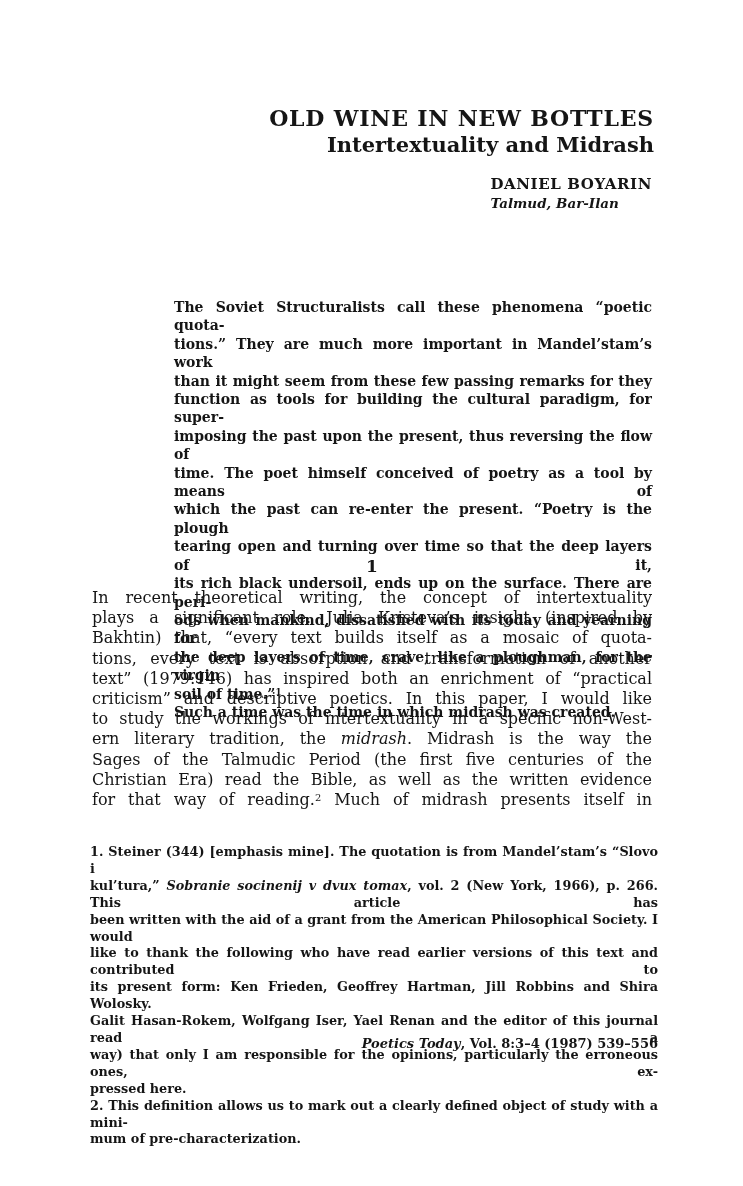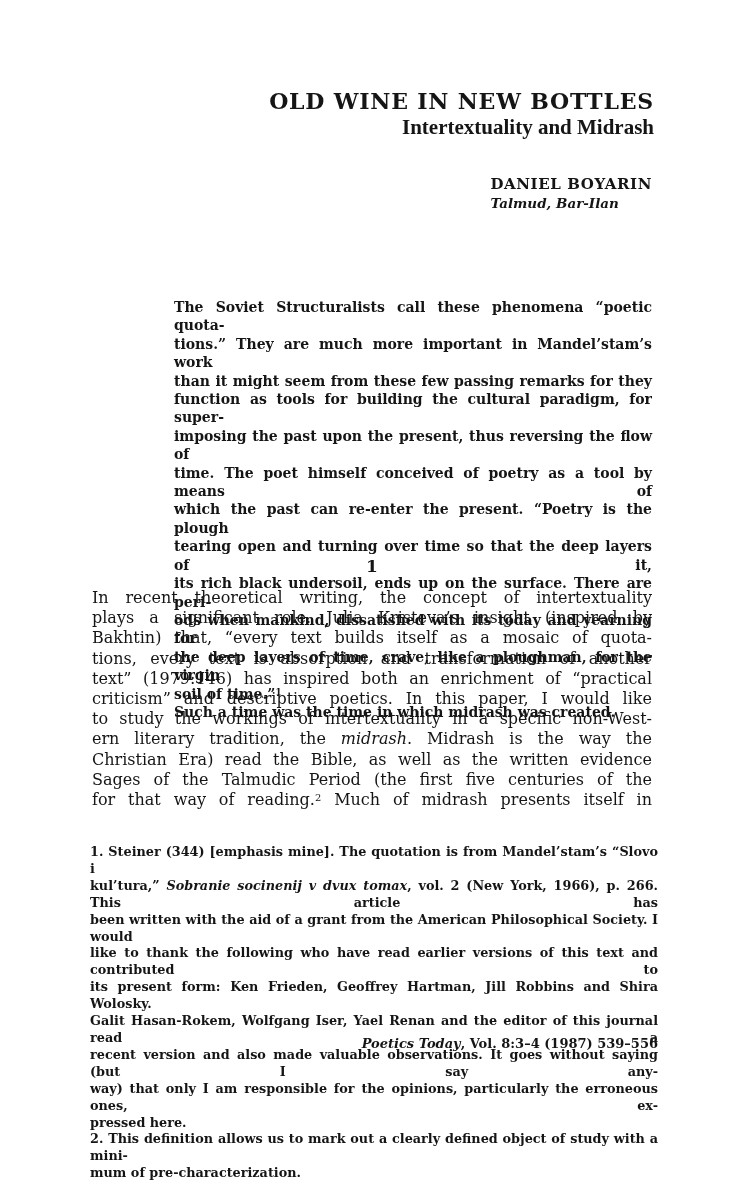--- a/index.html
+++ b/index.html
@@ -6,23 +6,23 @@
   .page{
     position:relative;
     width:743px;height:1186px;
     margin:0 auto;
     background:#ffffff;
     color:#151515;
     font-family:"DejaVu Serif", serif;
     overflow:hidden;
   }
   
-  .title-block{position:absolute;top:88px;right:89px;text-align:right;}
+  .title-block{position:absolute;top:105px;right:89px;text-align:right;}
   .title-line1{font-size:22px;font-weight:700;letter-spacing:0.8px;line-height:26px;white-space:nowrap;}
-  .title-line2{font-size:21px;font-weight:700;line-height:27px;white-space:nowrap;font-family:Liberation Serif, serif;}
+  .title-line2{font-size:21px;font-weight:700;line-height:27px;white-space:nowrap;}
   .author-block{position:absolute;top:175px;right:91px;text-align:left;}
   .author-name{font-size:15px;font-weight:700;letter-spacing:0.6px;line-height:19px;white-space:nowrap;}
   .author-affiliation{font-size:13.5px;font-weight:700;font-style:italic;line-height:18px;white-space:nowrap;}
   
   .quote-block{
     position:absolute;top:298px;left:174px;width:478px;
     font-size:14px;font-weight:700;
   }
   .quote-block .tline{line-height:18.4px;}
   
@@ -100,33 +100,32 @@
 
   <div class="body-block">
       <div class="tline"><span>In recent theoretical writing, the concept of intertextuality</span></div>
       <div class="tline"><span>plays a significant role. Julia Kristeva’s insight (inspired by</span></div>
       <div class="tline"><span>Bakhtin) that, “every text builds itself as a mosaic of quota-</span></div>
       <div class="tline"><span>tions, every text is absorption and transformation of another</span></div>
       <div class="tline"><span>text” (1979:146) has inspired both an enrichment of “practical</span></div>
       <div class="tline"><span>criticism” and descriptive poetics. In this paper, I would like</span></div>
       <div class="tline"><span>to study the workings of intertextuality in a specific non-West-</span></div>
       <div class="tline"><span>ern literary tradition, the </span><span class="it">midrash</span><span>. Midrash is the way the</span></div>
+      <div class="tline"><span>Sages of the Talmudic Period (the first five centuries of the</span></div>
       <div class="tline"><span>Christian Era) read the Bible, as well as the written evidence</span></div>
-      <div class="tline"><span>Sages of the Talmudic Period (the first five centuries of the</span></div>
       <div class="tline"><span>for that way of reading.</span><sup>2</sup><span> Much of midrash presents itself in</span></div>
     </div>
 
   <div class="footnotes-block">
       <div class="tline"><span>1. Steiner (344) [emphasis mine]. The quotation is from Mandel’stam’s “Slovo i</span></div>
       <div class="tline"><span>kul’tura,” </span><span class="it">Sobranie socinenij v dvux tomax</span><span>, vol. 2 (New York, 1966), p. 266. This article has</span></div>
       <div class="tline"><span>been written with the aid of a grant from the American Philosophical Society. I would</span></div>
       <div class="tline"><span>like to thank the following who have read earlier versions of this text and contributed to</span></div>
       <div class="tline"><span>its present form: Ken Frieden, Geoffrey Hartman, Jill Robbins and Shira Wolosky.</span></div>
       <div class="tline"><span>Galit Hasan-Rokem, Wolfgang Iser, Yael Renan and the editor of this journal read a</span></div>
-      <div class="tline"><span>recent version and also made valuable observations. It goes without saying (but I say any-</span></div>
       <div class="tline"><span>way) that only I am responsible for the opinions, particularly the erroneous ones, ex-</span></div>
       <div class="tline last"><span>pressed here.</span></div>
       <div class="tline"><span>2. This definition allows us to mark out a clearly defined object of study with a mini-</span></div>
       <div class="tline last"><span>mum of pre-characterization.</span></div>
     </div>
 
   <div class="footer-line">
     <span class="it">Poetics Today</span><span>, Vol. 8:3–4 (1987) 539–556</span>
   </div>
 

